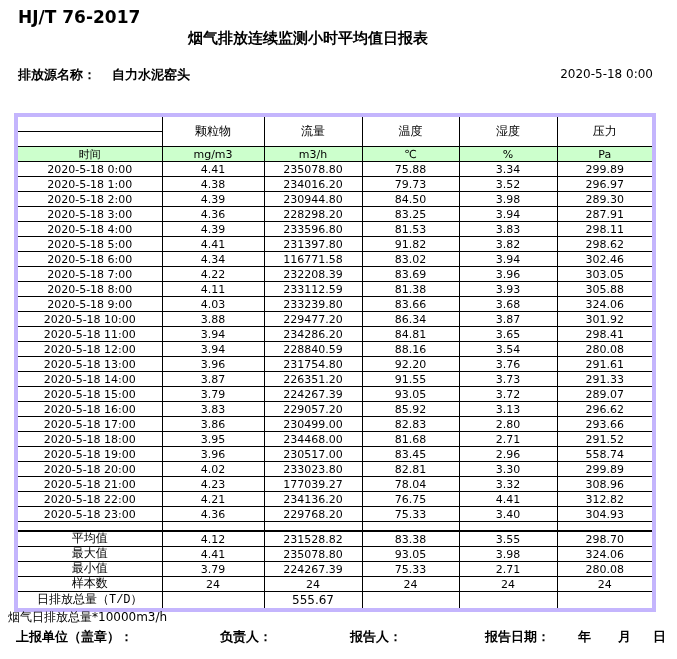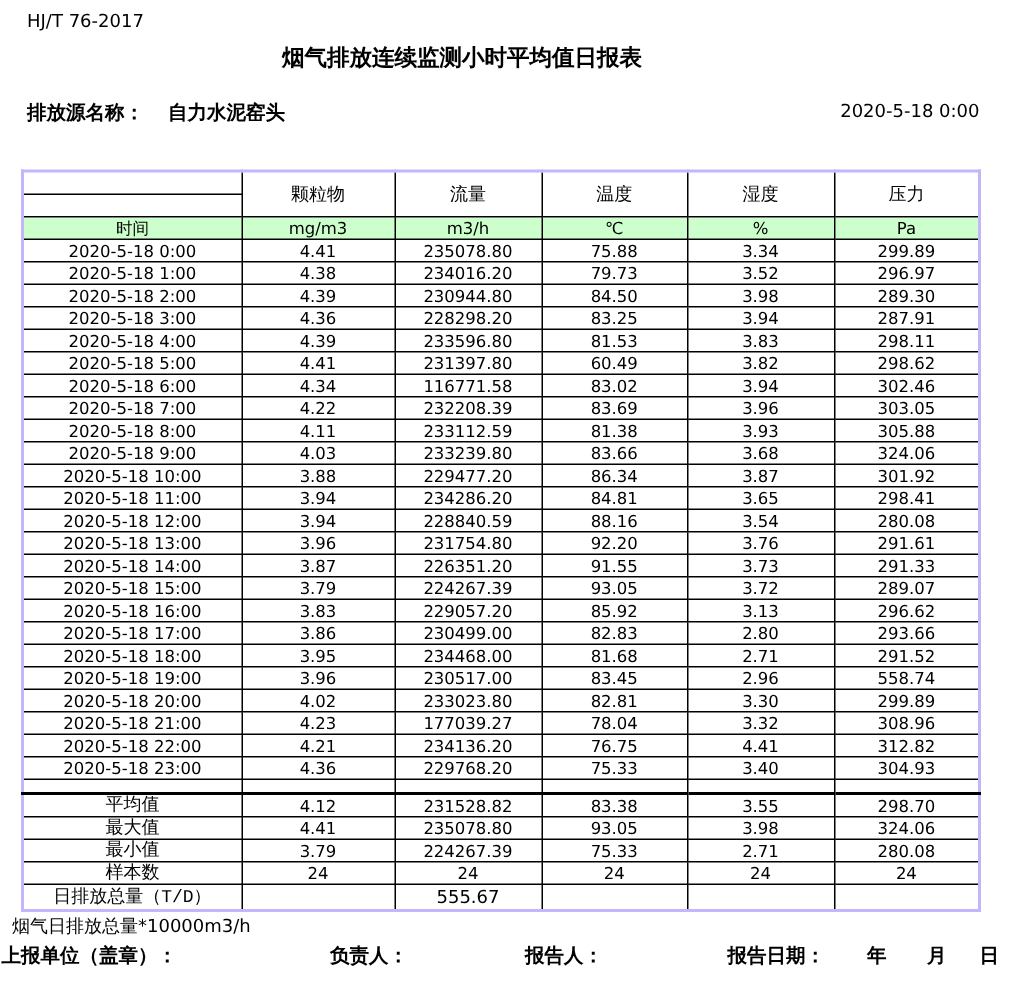--- a/index.html
+++ b/index.html
@@ -3,30 +3,30 @@
 <meta charset="utf-8">
 <style>
   html,body { margin:0; padding:0; }
   body {
     width:677px; height:659px; position:relative;
     background:#ffffff; color:#000000;
     font-family:"DejaVu Sans", sans-serif;
     overflow:hidden;
   }
   .abs { position:absolute; white-space:nowrap; }
-  .std { left:18px; top:7px; font-size:12px; font-weight:normal; }
+  .std { left:18px; top:7px; font-size:17px; font-weight:bold; }
   .title { left:0; top:29px; width:616px; text-align:center; font-size:15px; font-weight:bold; }
   .source { left:18px; top:66px; font-size:13px; font-weight:bold; }
   .source .name { margin-left:16px;margin-top:20px; }
   .date { right:24px; top:67px; font-size:12px; }
 
   table.report {
     position:absolute; left:14px; top:113px;
     border-collapse:collapse; table-layout:fixed;
-    border:2px solid #c4b5fd;
+    border:4px solid #c4b5fd;
   }
   table.report td {
     border:1px solid #000;
     padding:0; margin:0;
     text-align:center; vertical-align:middle;
     font-size:11px; height:14px; line-height:13px;
     overflow:hidden; white-space:nowrap;
   }
   tr.hrow td { font-size:12px; }
   tr.green td { background:var(--green); font-size:11px; }
@@ -115,21 +115,21 @@
         <td>4.39</td>
         <td>233596.80</td>
         <td>81.53</td>
         <td>3.83</td>
         <td>298.11</td>
       </tr>
       <tr>
         <td>2020-5-18  5:00</td>
         <td>4.41</td>
         <td>231397.80</td>
-        <td>60.49</td>
+        <td>91.82</td>
         <td>3.82</td>
         <td>298.62</td>
       </tr>
       <tr>
         <td>2020-5-18  6:00</td>
         <td>4.34</td>
         <td>116771.58</td>
         <td>83.02</td>
         <td>3.94</td>
         <td>302.46</td>
@@ -315,19 +315,19 @@
         <td></td>
         <td>555.67</td>
         <td></td>
         <td></td>
         <td></td>
       </tr>
     </tbody>
 </table>
 
 <div class="abs f-note">烟气日排放总量*10000m3/h</div>
-<span class="abs f-line" style="left:1px">上报单位（盖章）：</span>
+<span class="abs f-line" style="left:16px">上报单位（盖章）：</span>
 <span class="abs f-line" style="left:220px">负责人：</span>
 <span class="abs f-line" style="left:350px">报告人：</span>
 <span class="abs f-line" style="left:485px">报告日期：</span>
 <span class="abs f-line" style="left:578px">年</span>
 <span class="abs f-line" style="left:618px">月</span>
 <span class="abs f-line" style="left:653px">日</span>
 
 </body></html>

